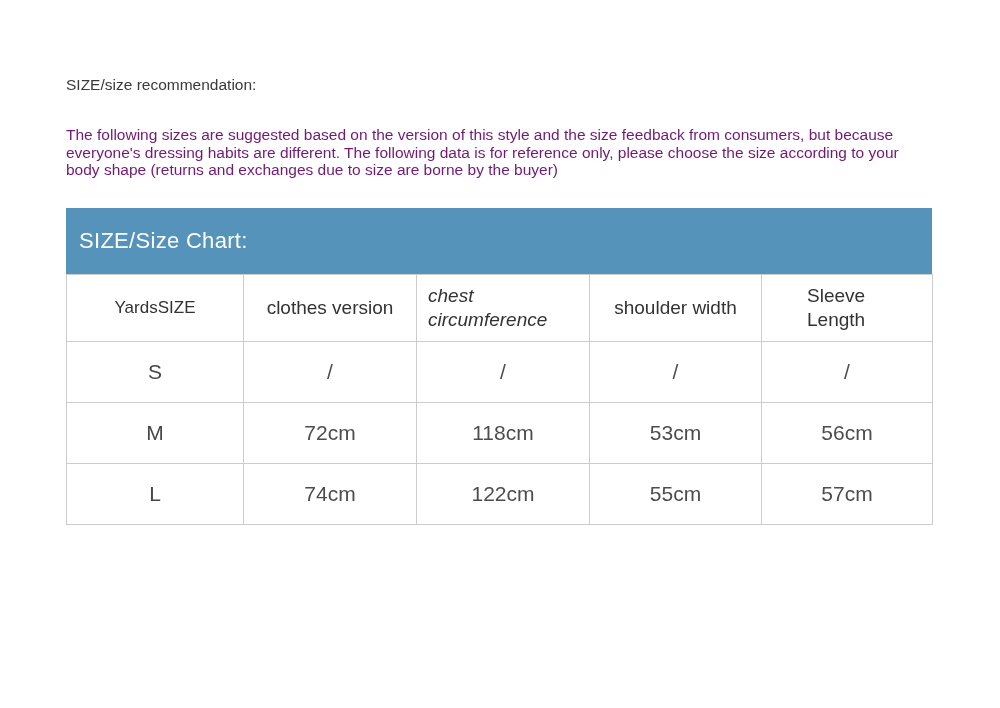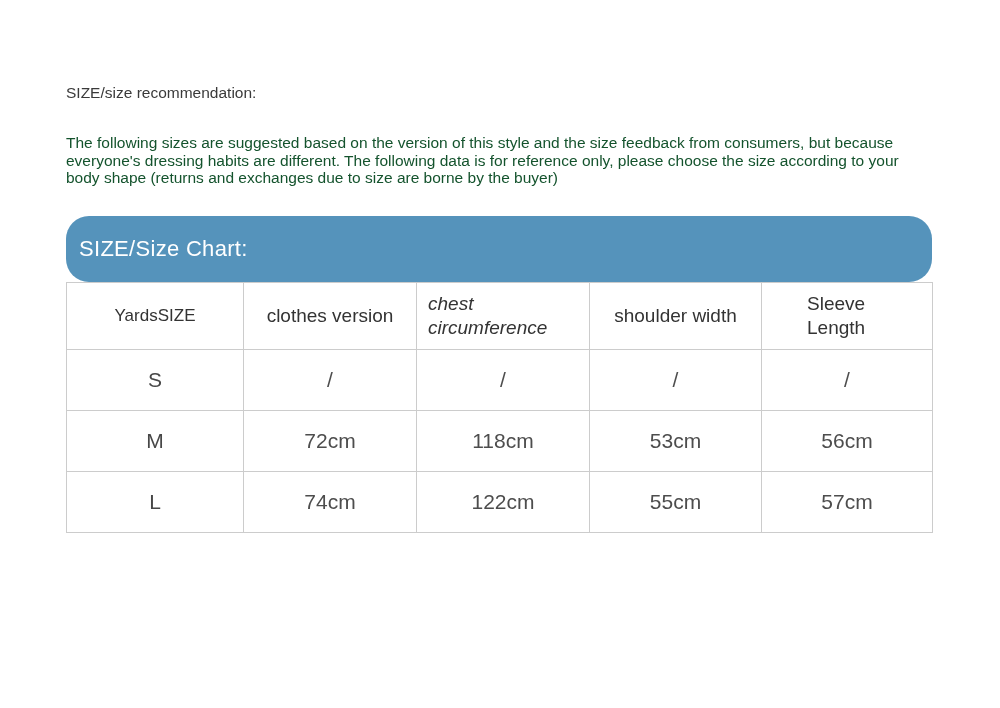--- a/index.html
+++ b/index.html
@@ -8,45 +8,43 @@
     width: 1000px;
     height: 708px;
     background: #ffffff;
     font-family: "Liberation Sans", sans-serif;
     overflow: hidden;
   }
   .page {
     width: 866px;
     margin-left: 66px;
     padding-top: 76px;
-    margin-top: 8px;
   }
   .rec-title {
     margin: 0;
     font-size: 15.5px;
     line-height: 17px;
     font-weight: 400;
     color: #3a3a3a;
   }
   .rec-text {
     margin: 33px 0 0 0;
     font-size: 15.5px;
     line-height: 17.5px;
-    color: #14532d;
+    color: #701a75;
   }
   .chart-header {
     box-sizing: border-box;
     margin-top: 29px;
     width: 866px;
     height: 66px;
     background: #5593bb;
     display: flex;
     align-items: center;
     padding-left: 13px;
-    border-radius: 23px;
   }
   .chart-header-title {
     color: #ffffff;
     font-size: 22px;
     font-weight: 400;
     letter-spacing: 0.3px;
   }
   table.size-table {
     width: 866px;
     border-collapse: collapse;

